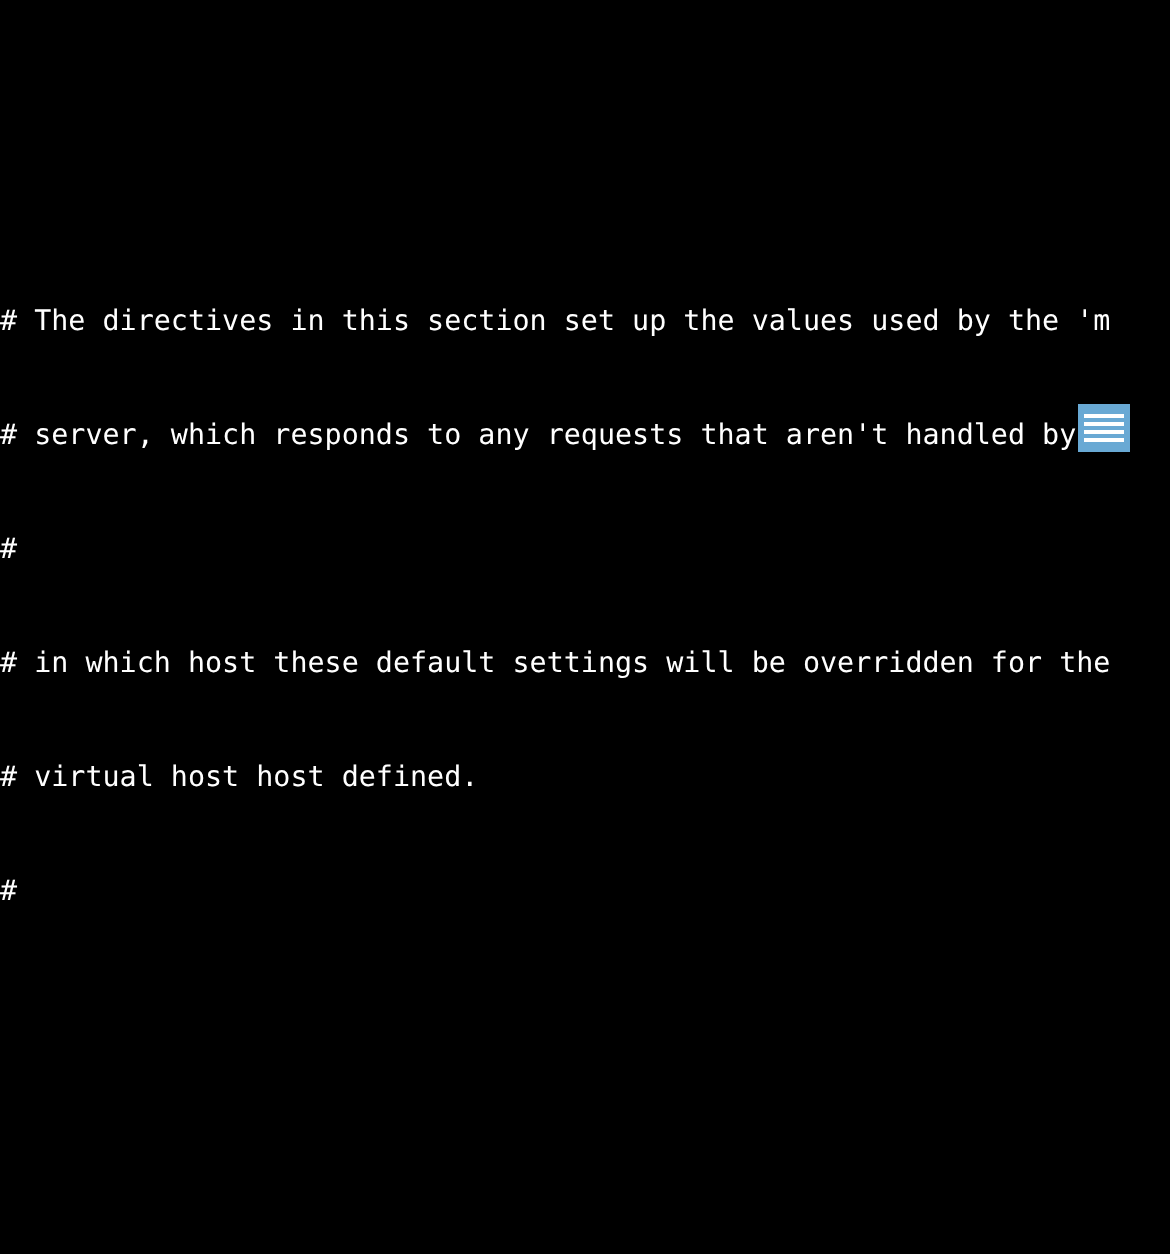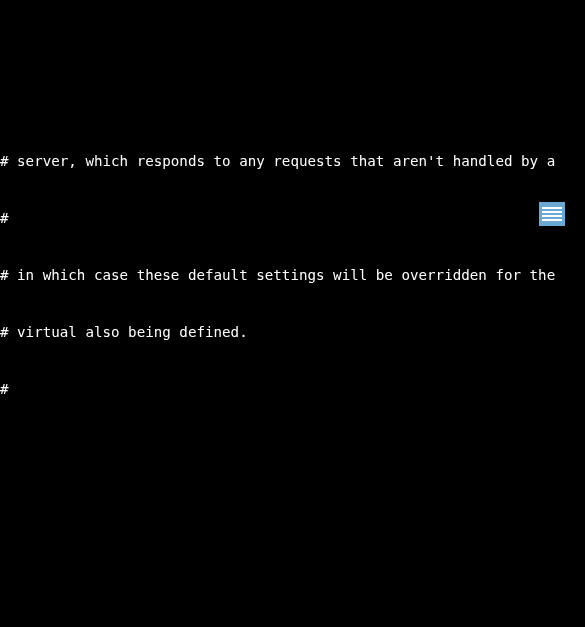--- a/index.html
+++ b/index.html
@@ -22,24 +22,25 @@
   .cursor-widget .bar{height:2px;width:100%;background:#fff}
 </style>
 </head>
 <body>
 
 
 
 <div class="editor">
 
   
+  <div class="line"># The directives in this section set up the values used by the 'm</div>
   <div class="line"># server, which responds to any requests that aren't handled by a</div>
   <div class="line">#</div>
-  <div class="line"># in which case these default settings will be overridden for the</div>
-  <div class="line"># virtual also being defined.</div>
+  <div class="line"># in which host these default settings will be overridden for the</div>
+  <div class="line"># virtual host host defined.</div>
   <div class="line">#</div>
 
   
   
 
   
   
   
   
   

